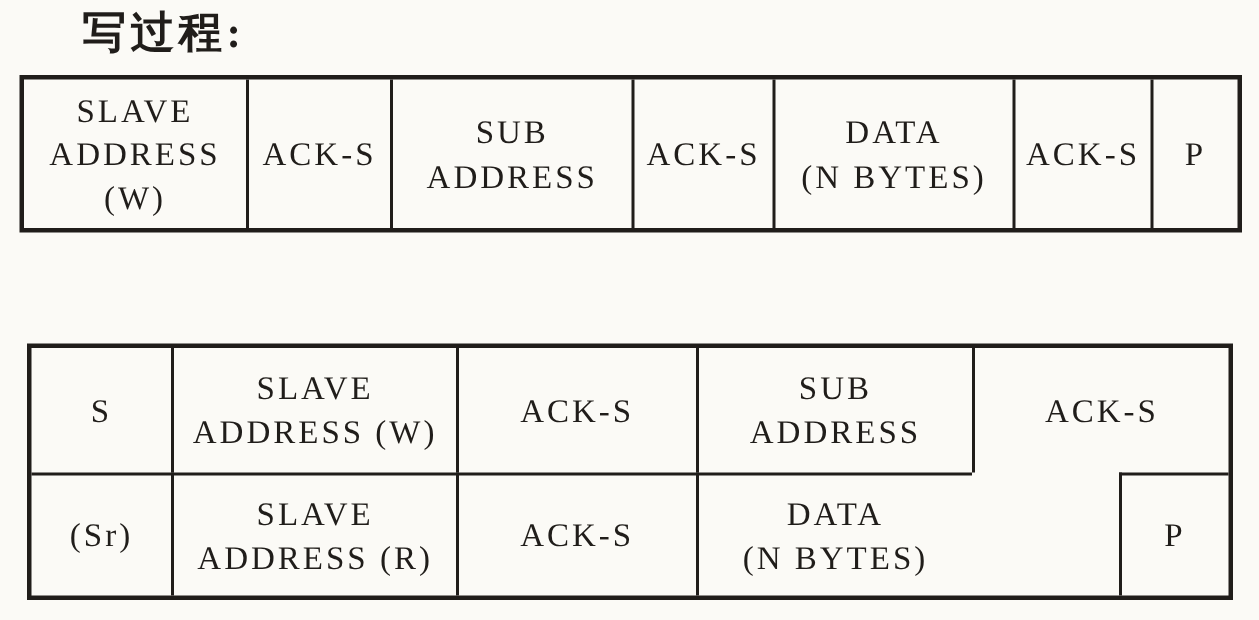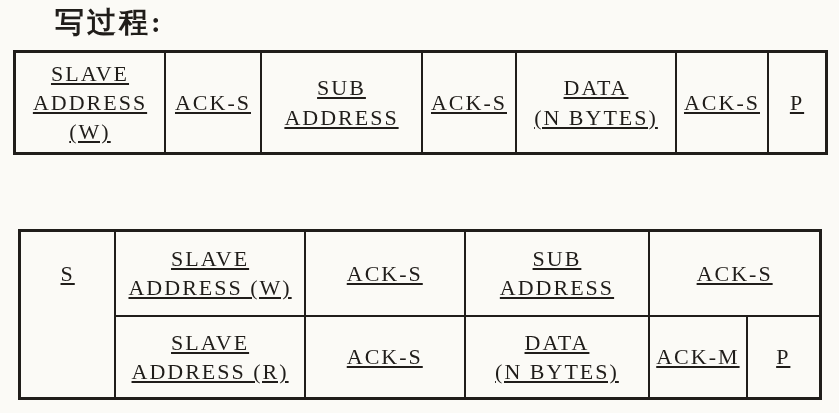--- a/index.html
+++ b/index.html
@@ -31,21 +31,20 @@
     white-space: nowrap;
   }
   .title-write { left: 55px; top: 8px; }
   .title-read  { left: 82px; top: 191px; }
 
   .proc-table {
     position: absolute;
     display: grid;
     border: 3px solid var(--ink);
     background: var(--paper);
-    text-decoration: underline;
   }
   .write-table {
     left: 13px; top: 50px;
     width: 815px; height: 105px;
     grid-template-columns: 148fr 96fr 161fr 94fr 160fr 92fr 58fr;
     grid-template-rows: 1fr;
   }
   .read-table {
     left: 18px; top: 229px;
     width: 804px; height: 171px;
@@ -103,22 +102,22 @@
 
   <div class="proc-table read-table">
     <div class="cell r1c1">S</div>
     <div class="cell r1c2 bl">SLAVE
 ADDRESS (W)</div>
     <div class="cell r1c3 bl">ACK-S</div>
     <div class="cell r1c4 bl">SUB
 ADDRESS</div>
     <div class="cell r1c5 bl">ACK-S</div>
 
+    <div class="cell r2c1 bt">(Sr)</div>
     <div class="cell r2c2 bl bt">SLAVE
 ADDRESS (R)</div>
     <div class="cell r2c3 bl bt">ACK-S</div>
     <div class="cell r2c4 bl bt">DATA
 (N BYTES)</div>
-    <div class="cell r2c5 bl bt">ACK-M</div>
     <div class="cell r2c6 bl bt">P</div>
   </div>
 
 </div>
 
 </body></html>

